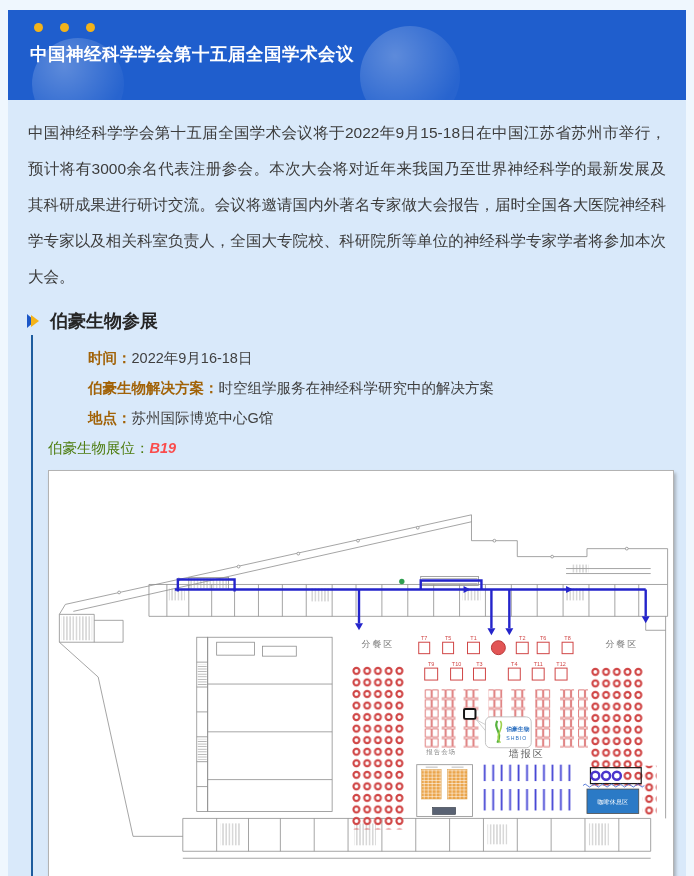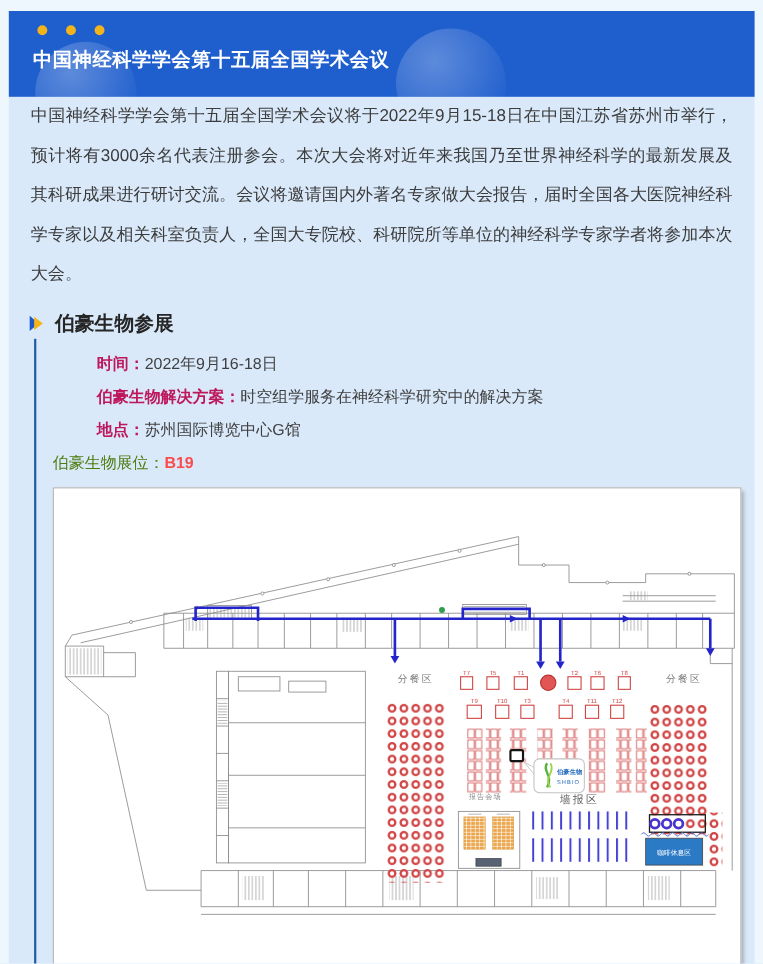--- a/index.html
+++ b/index.html
@@ -5,54 +5,54 @@
   html,body{margin:0;padding:0;}
   body{
     width:694px;height:876px;
     background:#eff7fe;
     font-family:"Liberation Sans","DejaVu Sans",sans-serif;
     overflow:hidden;
   }
   .wrap{width:678px;margin:0 8px;padding-top:10px;}
   
   .banner{
-    position:relative;height:78px;background:#1f5ecd;overflow:hidden;
+    position:relative;height:90px;background:#1f5ecd;overflow:hidden;
   }
   .deco{position:absolute;border-radius:50%;
     background:radial-gradient(circle at 35% 30%,rgba(255,255,255,.28),rgba(255,255,255,.04) 70%);}
   .deco.a{width:92px;height:92px;left:24px;top:28px;}
   .deco.b{width:100px;height:100px;left:352px;top:16px;}
   .dots{position:absolute;left:26px;top:13px;display:flex;gap:17px;}
   .dots i{width:9px;height:9px;border-radius:50%;background:#f2b31b;display:block;}
   .banner h1{
     position:absolute;left:22px;top:32px;margin:0;
     color:#ffffff;font-size:17.5px;font-weight:bold;letter-spacing:.5px;
   }
   
   .content{background:#d9e9fa;padding-bottom:24px;}
   .intro{
-    margin:0 20px;
+    margin:0 20px;padding-top:15px;
     font-size:15.5px;line-height:36px;color:#3c3c3c;
     text-align:justify;
   }
   .sec-head{
     display:flex;align-items:center;gap:8px;
     margin:14px 0 2px 18px;
     font-size:18px;font-weight:bold;color:#262626;
   }
   .sec-head svg{display:block;}
   .detail-wrap{
     margin-left:23px;
     border-left:2px solid #1d5c9e;
     padding:8px 0 0 15px;
   }
   .row{font-size:14.5px;line-height:30px;color:#3f3f3f;}
-  .row .lab{font-weight:bold;color:#be185d;padding-left:40px;}
+  .row .lab{font-weight:bold;color:#a16207;padding-left:40px;}
   .row .lab-n{color:#4d7c0f;}
-  .row .booth-no{color:#fa4c4c;font-weight:bold;}
+  .row .booth-no{color:#fa4c4c;font-weight:bold;font-style:italic;}
   .map-box{
     width:624px;margin-top:7px;
     background:#ffffff;border:1px solid #b3b3b3;
     box-shadow:2px 3px 3px rgba(110,110,110,.45);
   }
   .map-box svg{display:block;}
   text{font-family:"Liberation Sans","DejaVu Sans",sans-serif;}
 </style>
 </head>
 <body>

